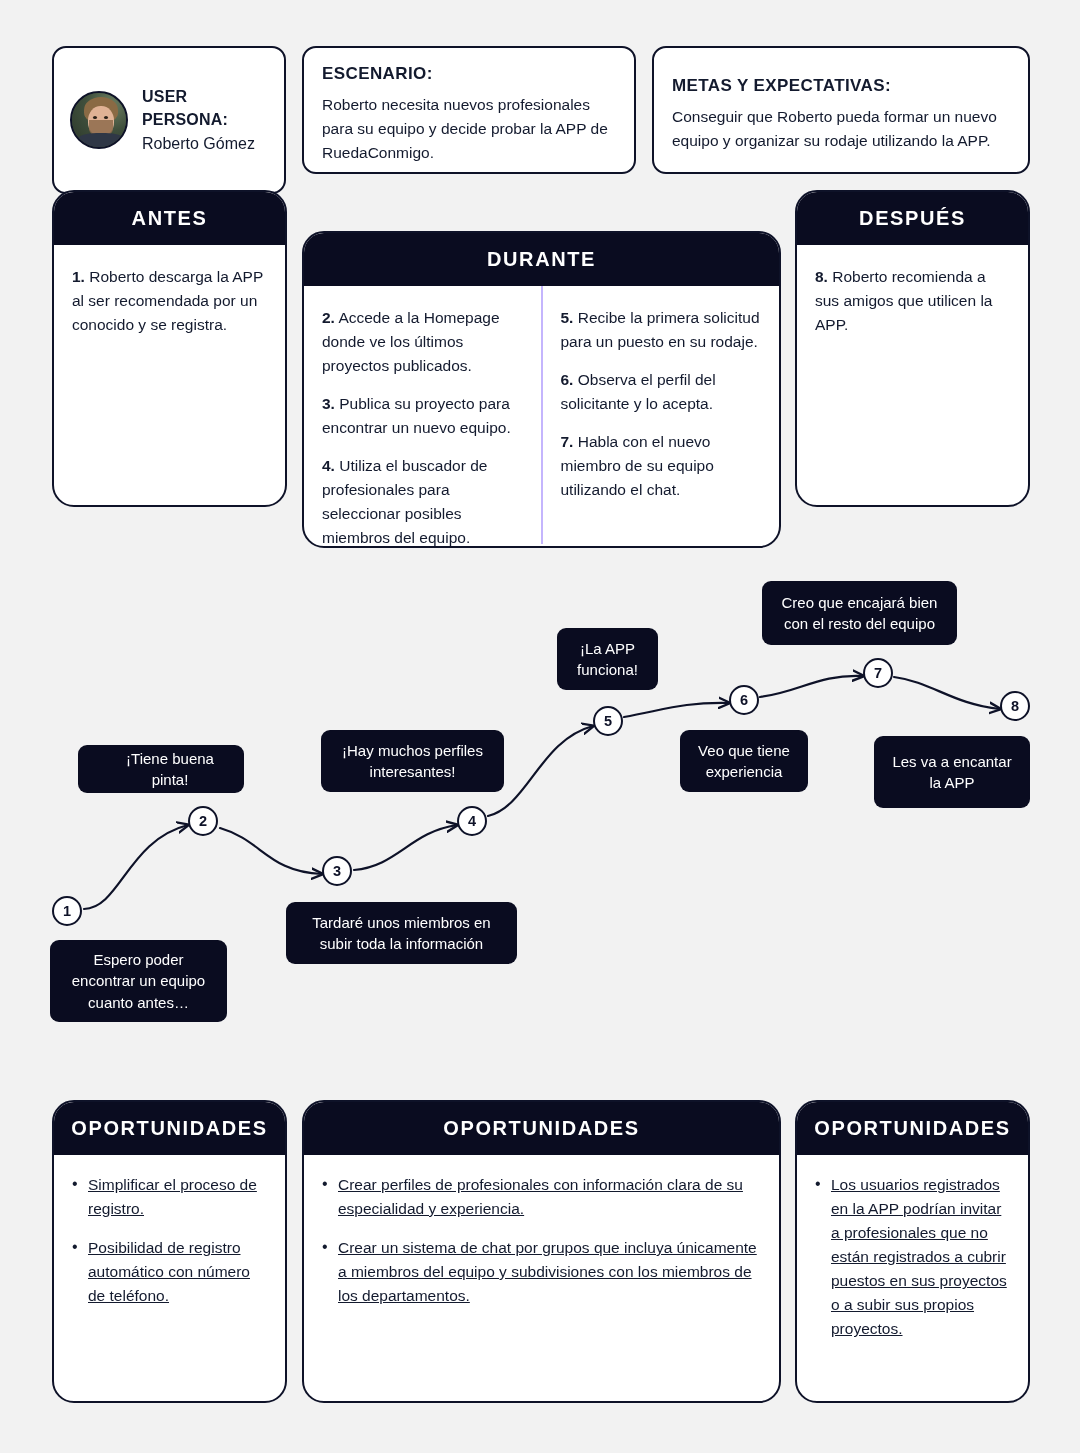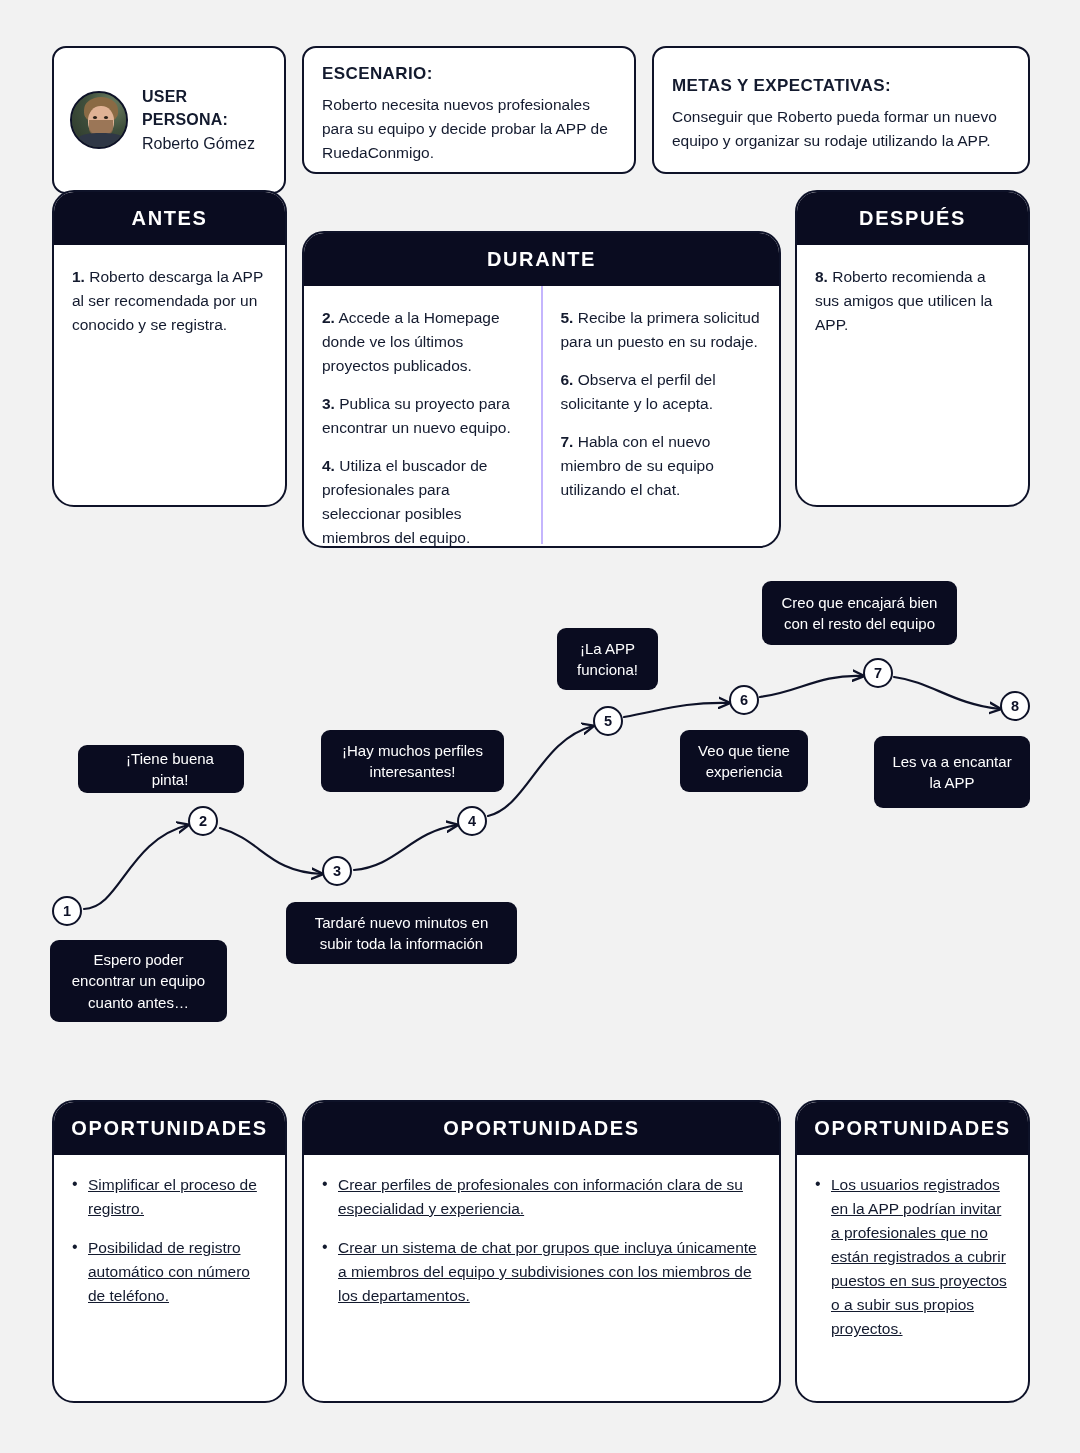--- a/index.html
+++ b/index.html
@@ -224,21 +224,21 @@
       </div>
     <div class="node" style="left:863px; top:118px;">
         <span>7</span>
       </div>
     <div class="node" style="left:1000px;top:151px;">
         <span>8</span>
       </div>
 
     <div class="bubble" style="left:50px;  top:400px; width:177px; height:82px;">Espero poder encontrar un equipo cuanto antes…</div>
     <div class="bubble" style="left:78px;  top:205px; width:166px; height:48px;padding-left:32px;">¡Tiene buena pinta!</div>
-    <div class="bubble" style="left:286px; top:362px; width:231px; height:62px;">Tardaré nuevo minutos en subir toda la información</div>
+    <div class="bubble" style="left:286px; top:362px; width:231px; height:62px;">Tardaré unos miembros en subir toda la información</div>
     <div class="bubble" style="left:321px; top:190px; width:183px; height:62px;">¡Hay muchos perfiles interesantes!</div>
     <div class="bubble" style="left:557px; top:88px;  width:101px; height:62px;">¡La APP funciona!</div>
     <div class="bubble" style="left:762px; top:41px;  width:195px; height:64px;">Creo que encajará bien con el resto del equipo</div>
     <div class="bubble" style="left:680px; top:190px; width:128px; height:62px;">Veo que tiene experiencia</div>
     <div class="bubble" style="left:874px; top:196px; width:156px; height:72px;">Les va a encantar la APP</div>
   </div>
 
   <div class="panel" id="opp-1">
     <div class="panel-head">OPORTUNIDADES</div>
     <ul class="opp-list">

